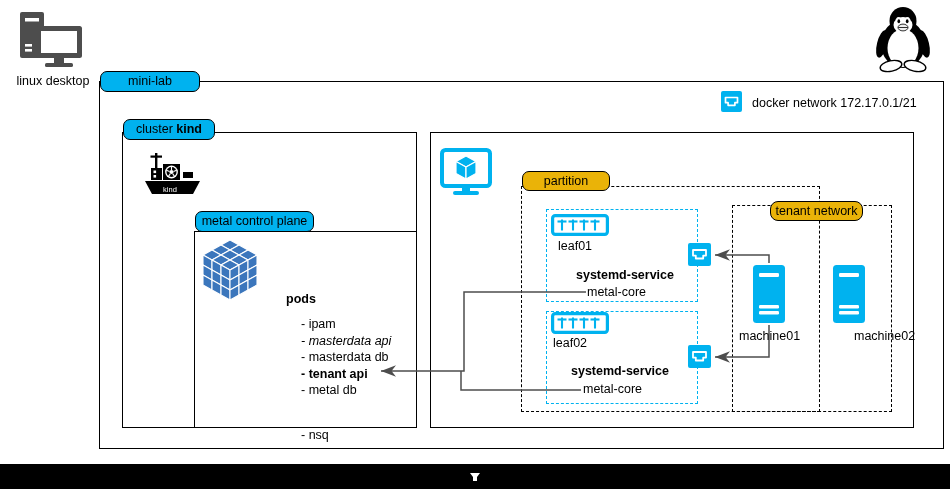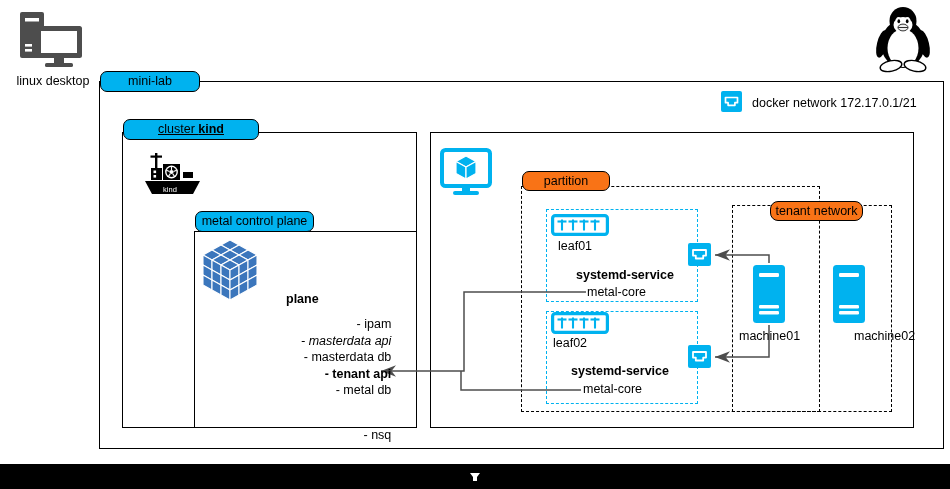--- a/index.html
+++ b/index.html
@@ -1,34 +1,34 @@
 <!DOCTYPE html>
 <html><head>
 <meta charset="utf-8">
 <style>
   html,body{margin:0;padding:0;background:#ffffff;}
   body{font-family:"Liberation Sans",sans-serif;}
   #stage{position:relative;width:950px;height:489px;background:#ffffff;overflow:hidden;}
 
   
-  .abs{position:absolute;box-sizing:border-box;text-align:right;}
+  .abs{position:absolute;box-sizing:border-box;}
   .box-solid{border:1.6px solid #000;background:transparent;}
   .box-dash-black{border:1.6px dashed #000;background:transparent;}
   .box-dash-cyan{border:1.6px dashed #00b2ef;background:transparent;}
 
   
   .tag-cyan{
     background:#00b2ef;border:1.4px solid #000;border-radius:7px;
     color:#000;font-size:12.5px;line-height:1;
     display:flex;align-items:center;justify-content:center;
     white-space:nowrap;z-index:6;
   }
   
   .tag-white{
-    background:#f97316;border:1.4px solid #000;border-radius:7px;
+    background:#eab308;border:1.4px solid #000;border-radius:7px;
     color:#000;font-size:12.5px;line-height:1;
     display:flex;align-items:center;justify-content:center;
     white-space:nowrap;z-index:6;
   }
   .b{font-weight:bold;}
 
   .lbl{color:#000;font-size:12.5px;line-height:1.28;white-space:nowrap;z-index:5;}
   .lbl-bold{font-weight:bold;}
 
   
@@ -97,21 +97,21 @@
     <svg width="21" height="21" viewBox="0 0 21 21">
       <rect x="0" y="0" width="21" height="21" rx="2" fill="#00b2ef"></rect>
       <path d="M4.5 6.5 h12 v5.2 l-2.6 0 v2.6 h-6.8 v-2.6 l-2.6 0 z" fill="none" stroke="#ffffff" stroke-width="1.7" stroke-linejoin="round"></path>
     </svg>
   </div>
   <div class="abs lbl" style="left:752px;top:95px;">
     <span>docker network 172.17.0.1/21</span>
   </div>
 
   <div class="abs box-solid" style="left:122px;top:132px;width:295px;height:296px;"></div>
-  <div class="abs tag-cyan" style="left:123px;top:119px;width:136px;height:21px;text-decoration:underline;">
+  <div class="abs tag-cyan" style="left:123px;top:119px;width:92px;height:21px;">
     <span>
       <span>cluster </span><span class="b">kind</span>
     </span>
   </div>
 
   <div class="abs" style="left:143px;top:152px;width:66px;height:48px;">
     <svg width="66" height="48" viewBox="0 0 66 48">
 
       <rect x="12" y="1" width="2.4" height="16" fill="#000"></rect>
       <rect x="7.5" y="3.5" width="11.5" height="2.2" fill="#000"></rect>
@@ -181,21 +181,21 @@
           <polygon points="48,32 57,27 57,37 48,42"></polygon>
           <polygon points="30,52 39,47 39,57 30,62"></polygon>
           <polygon points="39,47 48,42 48,52 39,57"></polygon>
           <polygon points="48,42 57,37 57,47 48,52"></polygon>
         </g>
       </g>
     </svg>
   </div>
 
   <div class="abs lbl lbl-bold" style="left:286px;top:291px;">
-    <span>plane</span>
+    <span>pods</span>
   </div>
   <div class="abs" id="pods-list" style="left:301px;top:316px;font-size:12.5px;line-height:16.6px;color:#000;z-index:5;">
       <div style="white-space: nowrap;">- ipam</div>
       <div style="white-space: nowrap; font-style: italic;">- masterdata api</div>
       <div style="white-space: nowrap;">- masterdata db</div>
       <div style="font-weight: bold; white-space: nowrap;">- tenant api</div>
       <div style="white-space: nowrap;">- metal db</div>
       <div style="white-space: nowrap; margin-top: 28px;">- nsq</div>
     </div>
 

